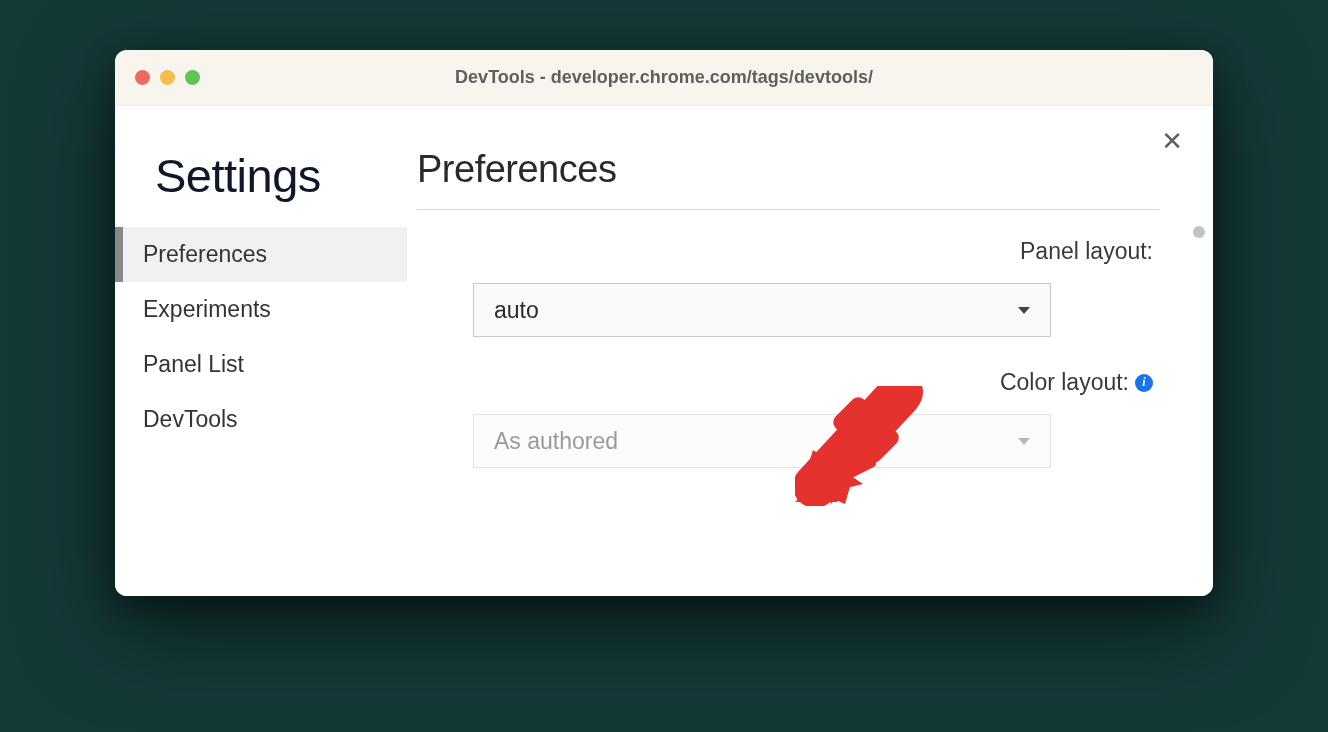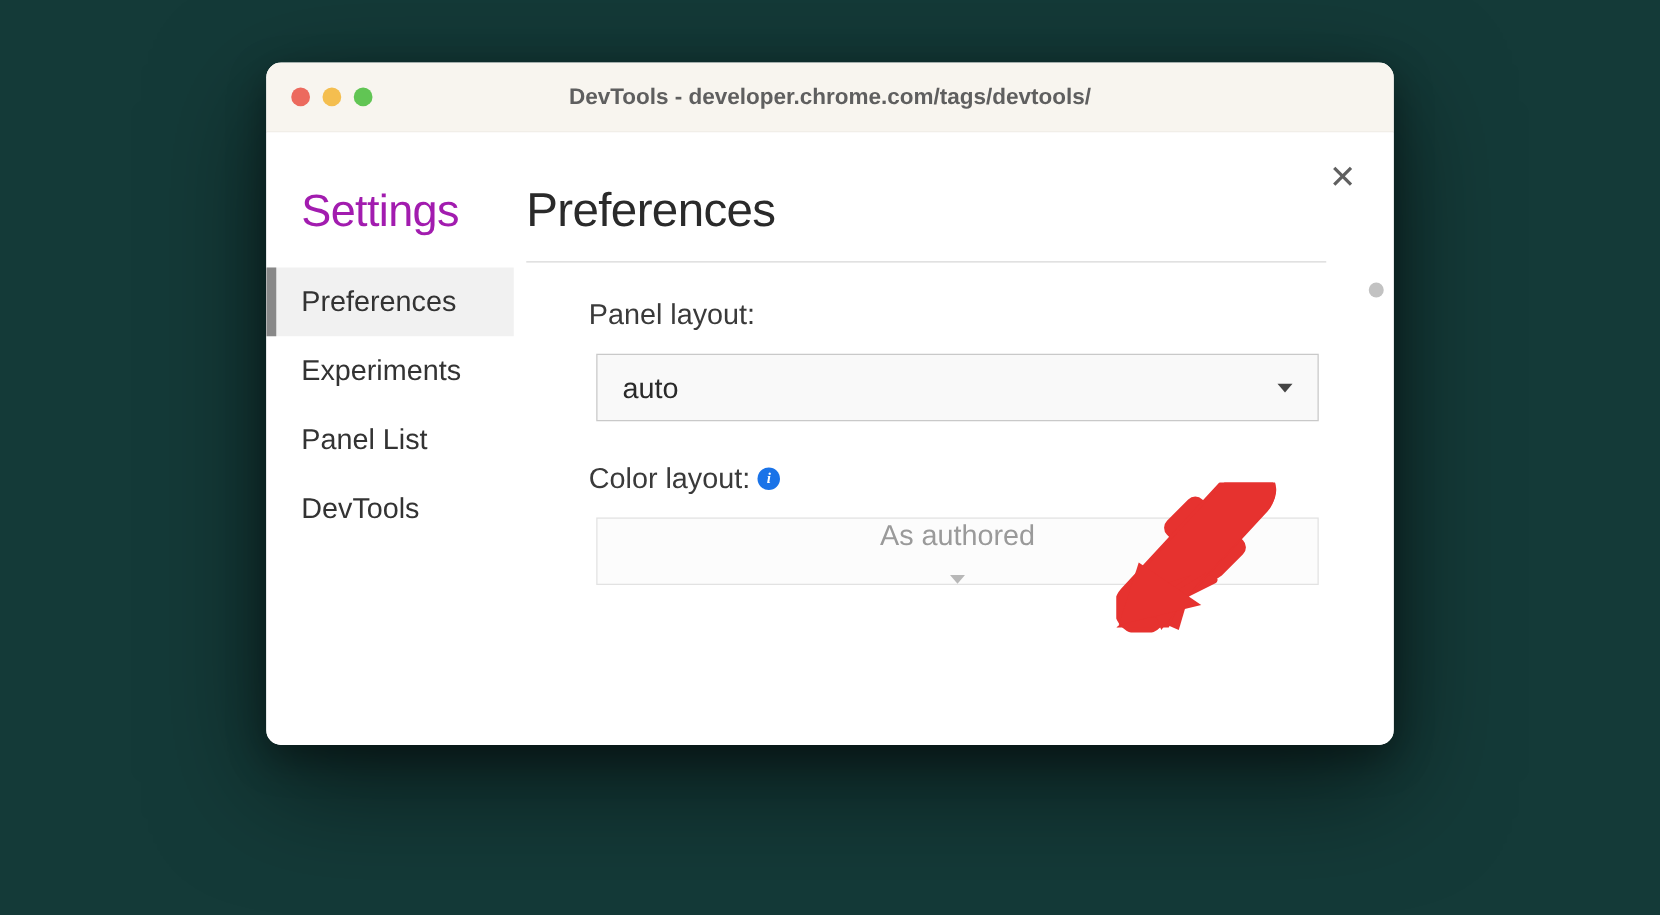--- a/index.html
+++ b/index.html
@@ -13,21 +13,21 @@
       background: #143a38;
       width: 1328px;
       height: 732px;
       display: flex;
       align-items: flex-start;
       justify-content: center;
       padding-top: 50px;
     }
     
     .window {
-      width: 902px;
+      width: 1098px;
       background: #fff;
       border-radius: 12px;
       box-shadow: 0 30px 90px rgba(0,0,0,0.55), 0 10px 30px rgba(0,0,0,0.35);
       overflow: hidden;
     }
     
     .titlebar {
       height: 56px;
       background: #f8f5ef;
       display: flex;
@@ -82,25 +82,26 @@
       font-weight: 300;
     }
     
     .sidebar {
       width: 292px;
       padding-top: 42px;
       padding-left: 28px;
     }
     
     .sidebar-title {
-      font-size: 36px;
+      font-size: 47px;
       font-weight: 400;
-      color: #a21caf;
+      color: #0f172a;
       margin-bottom: 24px;
       letter-spacing: -0.5px;
+      margin-left: 12px;
     }
     
     .sidebar-item {
       font-size: 23px;
       color: #333;
       padding: 14px 0 14px 22px;
       cursor: pointer;
       position: relative;
       margin-left: -28px;
       padding-left: 28px;
@@ -150,20 +151,21 @@
       position: relative;
     }
     
     .setting-label {
       font-size: 23px;
       color: #3a3a3a;
       margin-bottom: 18px;
       display: flex;
       align-items: center;
       gap: 4px;
+      justify-content: flex-end;
     }
     
     .select-box {
       width: 578px;
       height: 54px;
       border: 1px solid #c9c9c9;
       background: #f9f9f9;
       display: flex;
       align-items: center;
       justify-content: space-between;
@@ -172,21 +174,20 @@
       color: #2a2a2a;
       cursor: pointer;
       margin-left: 6px;
     }
     
     .select-box.disabled {
       color: #9a9a9a;
       background: #fcfcfc;
       border-color: #e2e2e2;
       cursor: default;
-      flex-direction: column;
     }
     
     .select-box.disabled .caret { border-top-color: #b8b8b8; }
     
     .caret {
       width: 0;
       height: 0;
       border-left: 6px solid transparent;
       border-right: 6px solid transparent;
       border-top: 7px solid #444;

